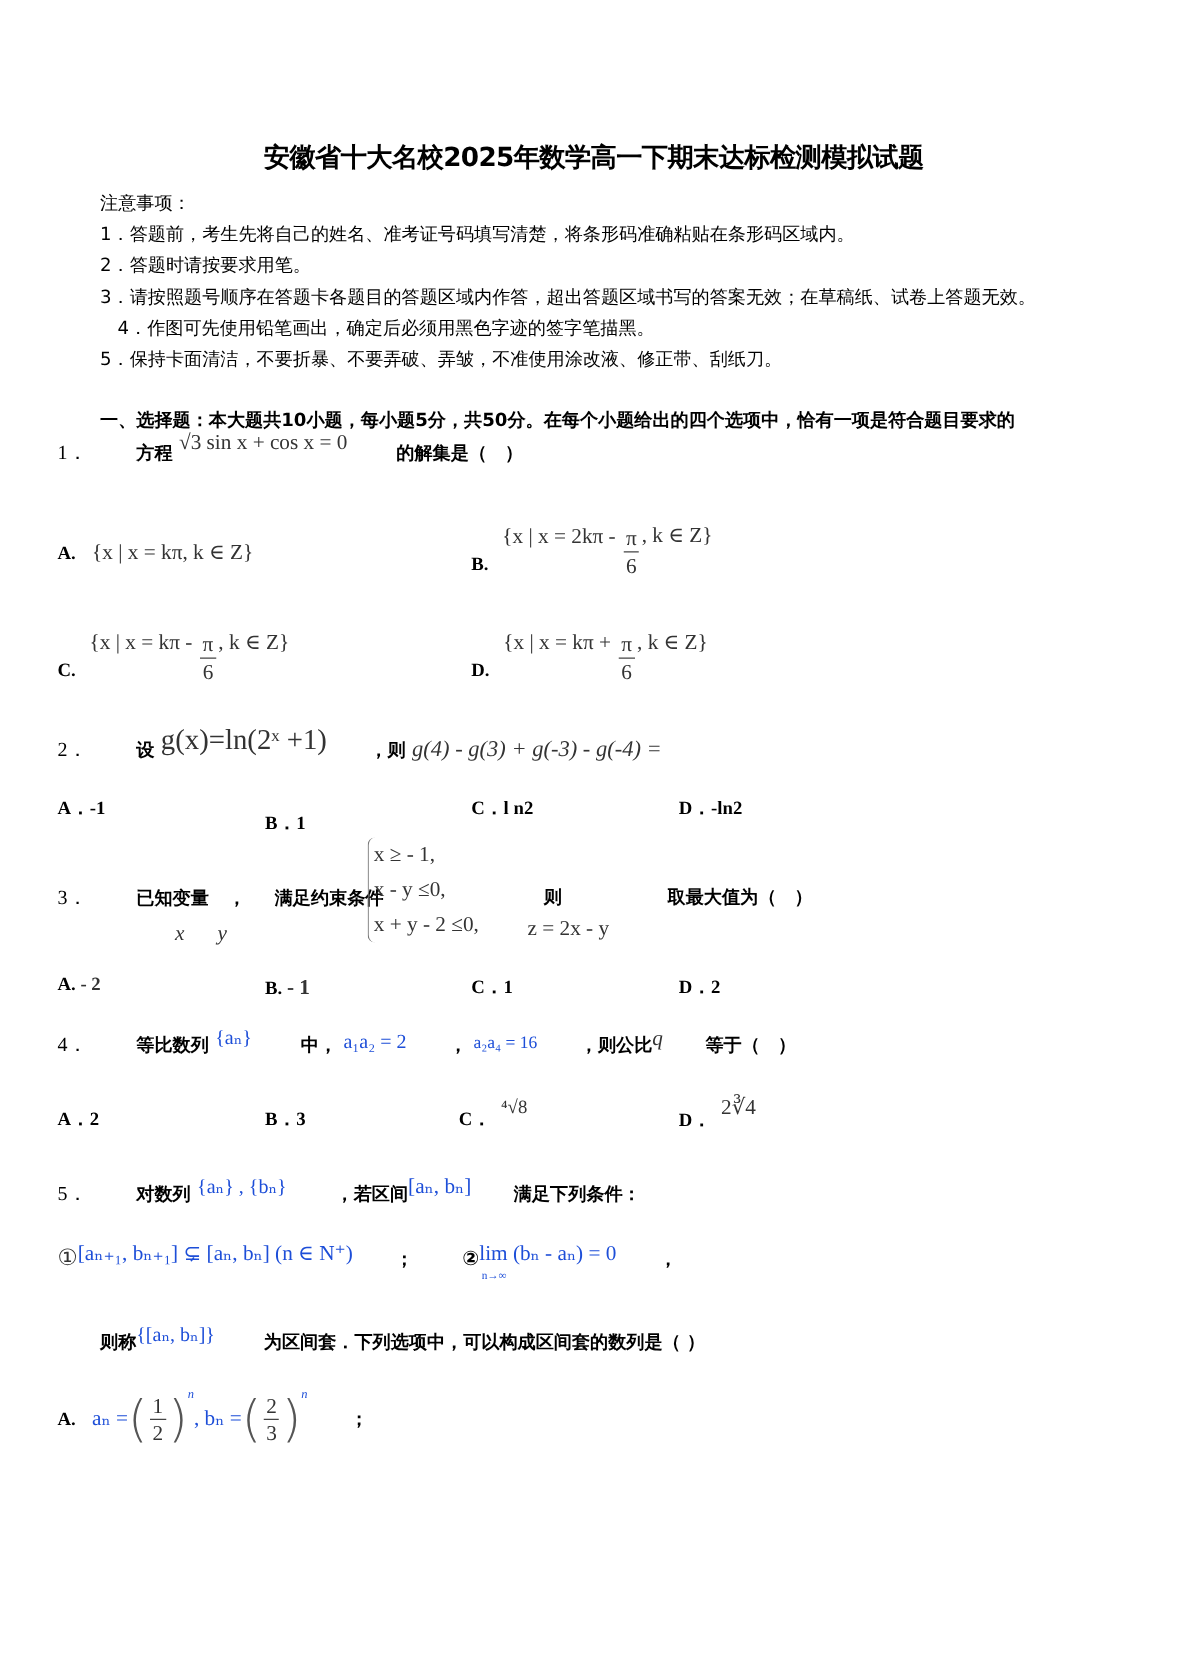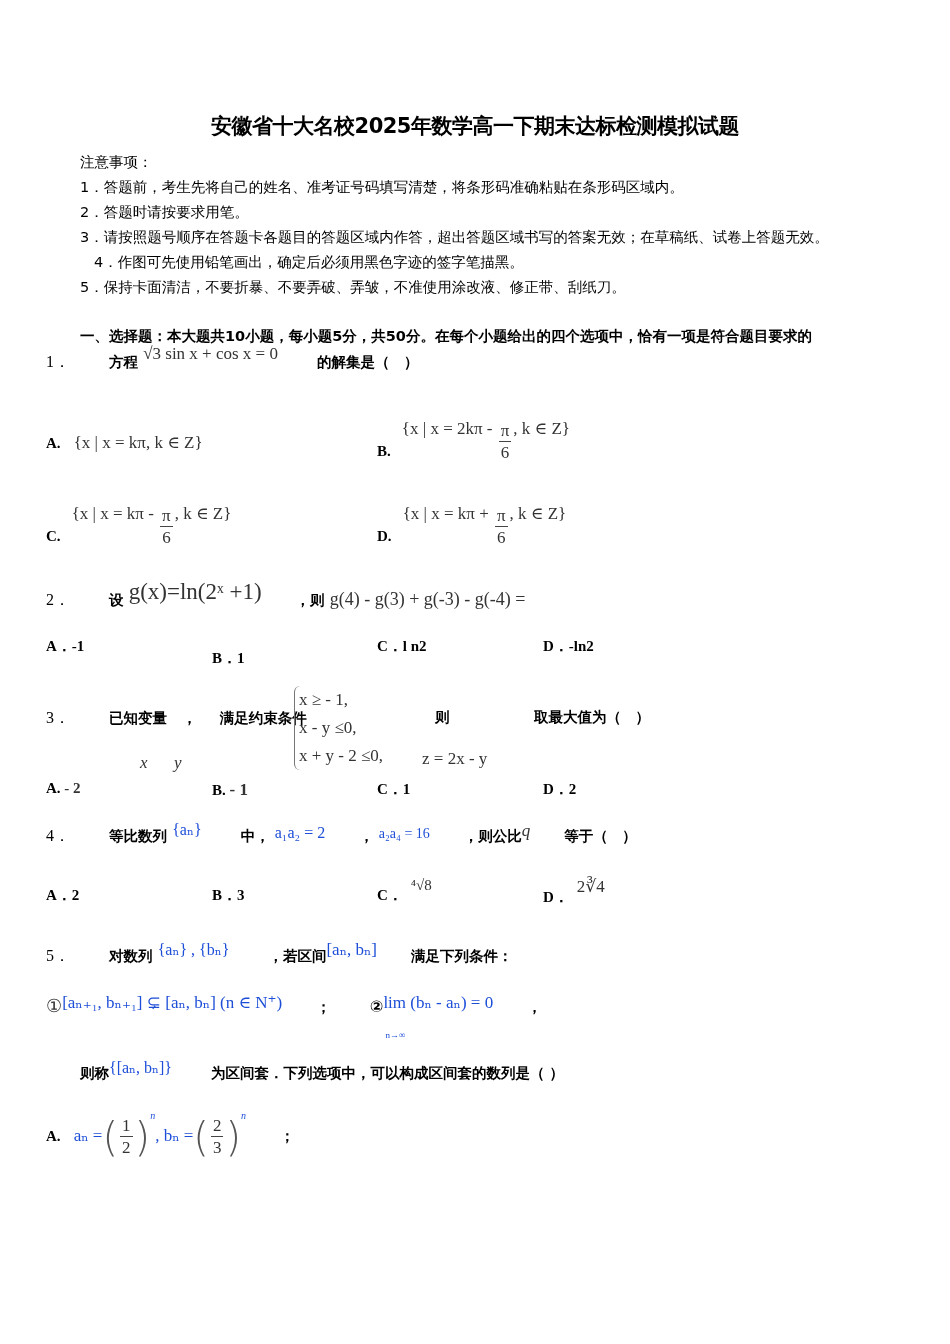--- a/index.html
+++ b/index.html
@@ -1,21 +1,21 @@
 <!DOCTYPE html>
 <html><head>
 <meta charset="utf-8">
 <style>
   html, body { margin: 0; padding: 0; background: #ffffff; }
   body { width: 950px; height: 1344px; position: relative; overflow: hidden; color: #000; font-family: "DejaVu Sans", sans-serif; }
   .abs { position: absolute; white-space: nowrap; }
   .title { left: 0; width: 950px; top: 112px; text-align: center; font-size: 21px; font-weight: bold; letter-spacing: -0.5px; }
   .cn { font-size: 14.5px; margin-left: 34px; }
   .bold { font-weight: bold; }
-  .math { font-family: "Liberation Serif", "DejaVu Serif", serif; font-size: 17px; color: #333; margin-top: 16px; }
+  .math { font-family: "Liberation Serif", "DejaVu Serif", serif; font-size: 17px; color: #333; }
   .math i { font-style: italic; }
   .gray { color: #1d4ed8; }
   .lbl { font-family: "Liberation Serif", serif; font-weight: bold; font-size: 15px; }
   .num { font-family: "Liberation Serif", serif; font-size: 16px; }
   .frac { display: inline-block; vertical-align: middle; text-align: center; line-height: 1; margin: 0 2px; }
   .frac span { display: block; }
   .frac .top { border-bottom: 1px solid #444; padding: 0 2px 2px; }
   .frac .bot { padding-top: 2px; }
   .brace-sys { border-left: 1px solid #777; border-radius: 6px 0 0 6px; padding-left: 4px; line-height: 28px; }
   .paren-big { font-size: 40px; font-weight: 100; color: #555; vertical-align: middle; }
@@ -55,21 +55,21 @@
 </div>
 <div class="abs" style="left:377px; top:495px;">
   <span class="lbl" style="position:relative; top:22px;">D.</span>
   <span class="math" style="margin-left:6px;">{x | x = kπ + </span><span class="math frac" style="position:relative; top:12px;"><span class="top">π</span><span class="bot">6</span></span><span class="math">, k ∈ Z}</span>
 </div>
 
 <div class="abs" style="left:46px; top:585px;">
   <span class="num">2．</span>
   <span class="cn bold">设</span>
   <span class="math" style="position:relative; top:-6px; font-size:23px;">g(x)=ln(2ˣ +1)</span><span class="cn bold">，则</span>
-  <span class="math" style="font-size:18px;">g(4) - g(3) + g(-3) - g(-4) =</span>
+  <span class="math" style="font-size:18px;font-style:italic;">g(4) - g(3) + g(-3) - g(-4) =</span>
 </div>
 <div class="abs lbl" style="left:46px; top:637px;"><span>A．</span><span>-1</span></div>
 <div class="abs lbl" style="left:212px; top:637px;margin-top:12px;"><span>B．</span><span>1</span></div>
 <div class="abs lbl" style="left:377px; top:637px;"><span>C．</span><span>l n2</span></div>
 <div class="abs lbl" style="left:543px; top:637px;"><span>D．</span><span>-ln2</span></div>
 
 <div class="abs" style="left:46px; top:708px;">
   <span class="num">3．</span>
   <span class="cn bold">已知变量</span>
   <span class="cn bold" style="margin-left:10px;">，</span>
@@ -94,21 +94,21 @@
 <div class="abs" style="left:46px; top:826px;">
   <span class="num">4．</span>
   <span class="cn bold">等比数列</span>
   <span class="math gray" style="position:relative; top:-6px; font-size:16px;">{aₙ}</span>
   <span class="cn bold">中，</span>
   <span class="math gray" style="position:relative; top:-3px; font-size:16px;">a₁a₂ = 2</span><span class="cn bold">，</span>
   <span class="math gray" style="position:relative; top:-3px; font-size:14px;">a₂a₄ = 16</span><span class="cn bold">，则公比</span><span class="math" style="position:relative; top:-5px;"><i>q</i></span><span class="cn bold">等于（　）</span>
 </div>
 <div class="abs lbl" style="left:46px; top:886px;"><span>A．</span><span>2</span></div>
 <div class="abs lbl" style="left:212px; top:886px;"><span>B．</span><span>3</span></div>
-<div class="abs lbl" style="left:377px; top:886px;"><span>C．</span><span class="math" style="font-weight:normal; position:relative; top:-10px; margin-left:8px; font-size:15px;">⁴√8</span></div>
+<div class="abs lbl" style="left:367px; top:886px;"><span>C．</span><span class="math" style="font-weight:normal; position:relative; top:-10px; margin-left:8px; font-size:15px;">⁴√8</span></div>
 <div class="abs lbl" style="left:543px; top:886px;"><span>D．</span><span class="math" style="font-weight:normal; position:relative; top:-10px; margin-left:8px; font-size:17px;">2∛4</span></div>
 
 <div class="abs" style="left:46px; top:945px;">
   <span class="num">5．</span>
   <span class="cn bold">对数列</span>
   <span class="math gray" style="position:relative; top:-6px; font-size:16px;text-align:center;">{aₙ} , {bₙ}</span>
   <span class="cn bold">，若区间</span><span class="math gray" style="position:relative; top:-6px; font-size:17px;">[aₙ, bₙ]</span><span class="cn bold">满足下列条件：</span>
 </div>
 <div class="abs" style="left:46px; top:995px;">
   <span class="math" style="font-size:18px;">①</span><span class="math gray" style="position:relative; top:-4px; font-size:17px;">[aₙ₊₁, bₙ₊₁] ⊊ [aₙ, bₙ] (n ∈ N⁺)</span><span class="cn bold">；</span>

